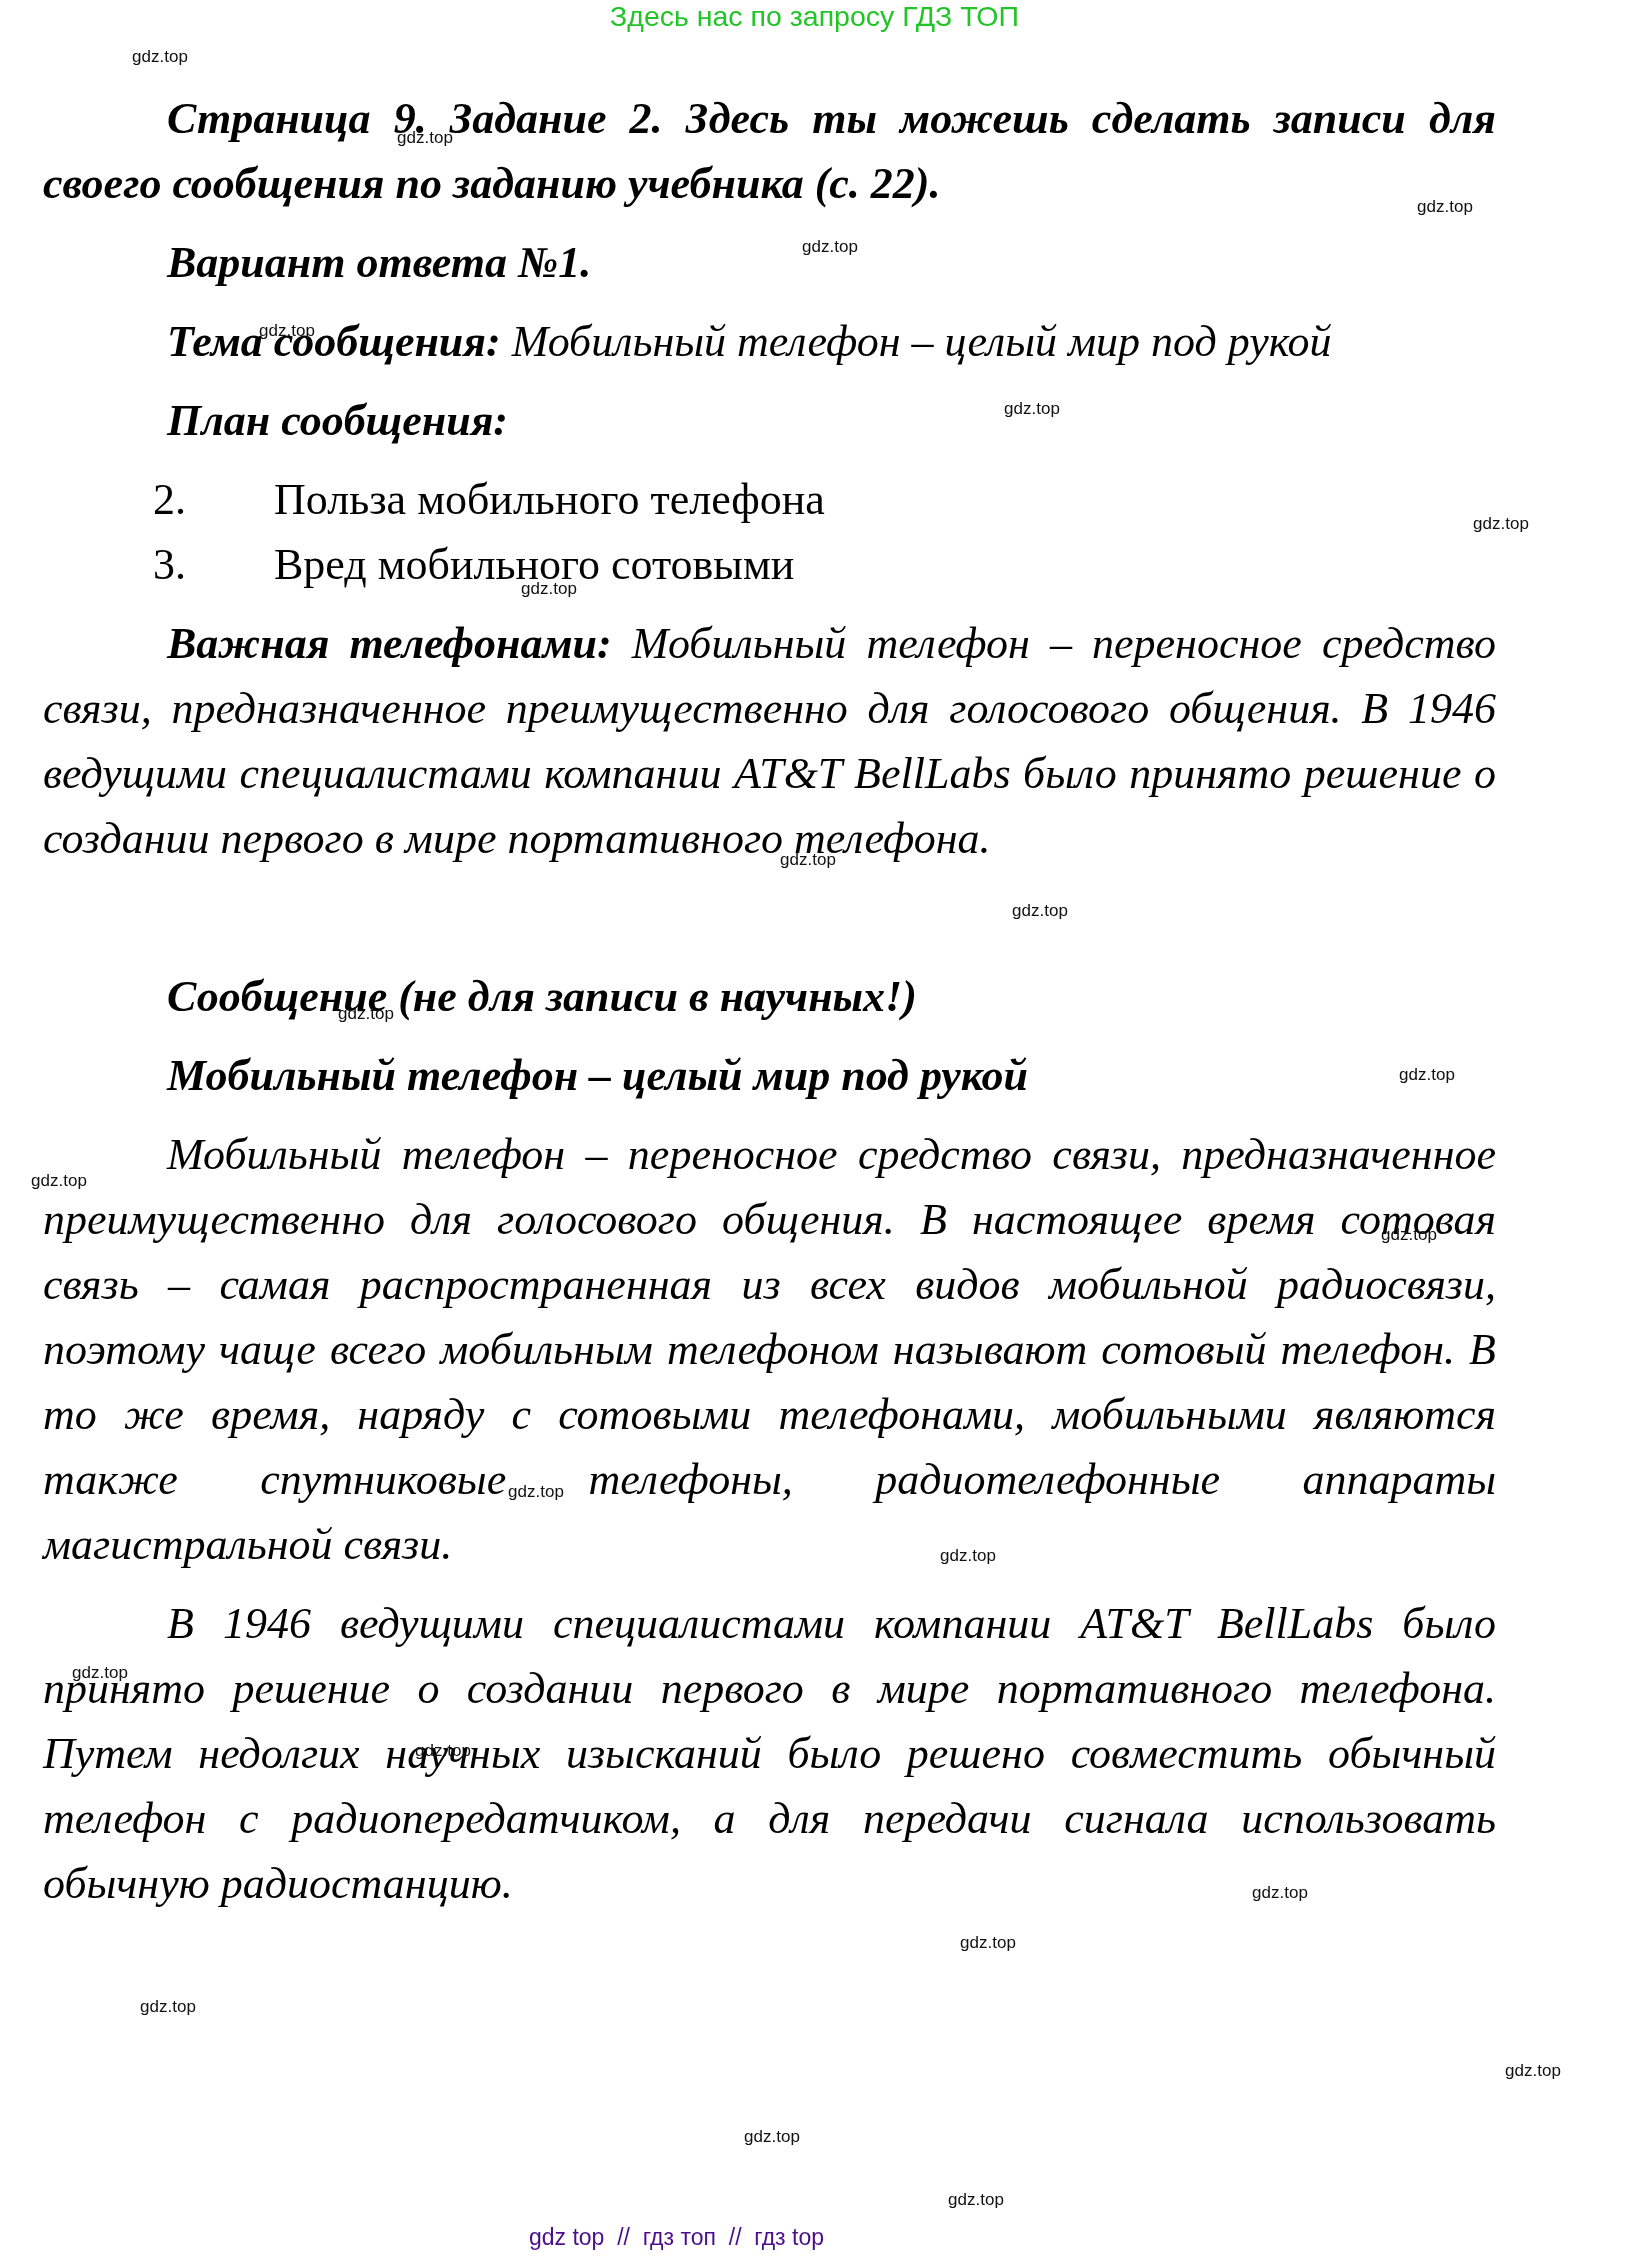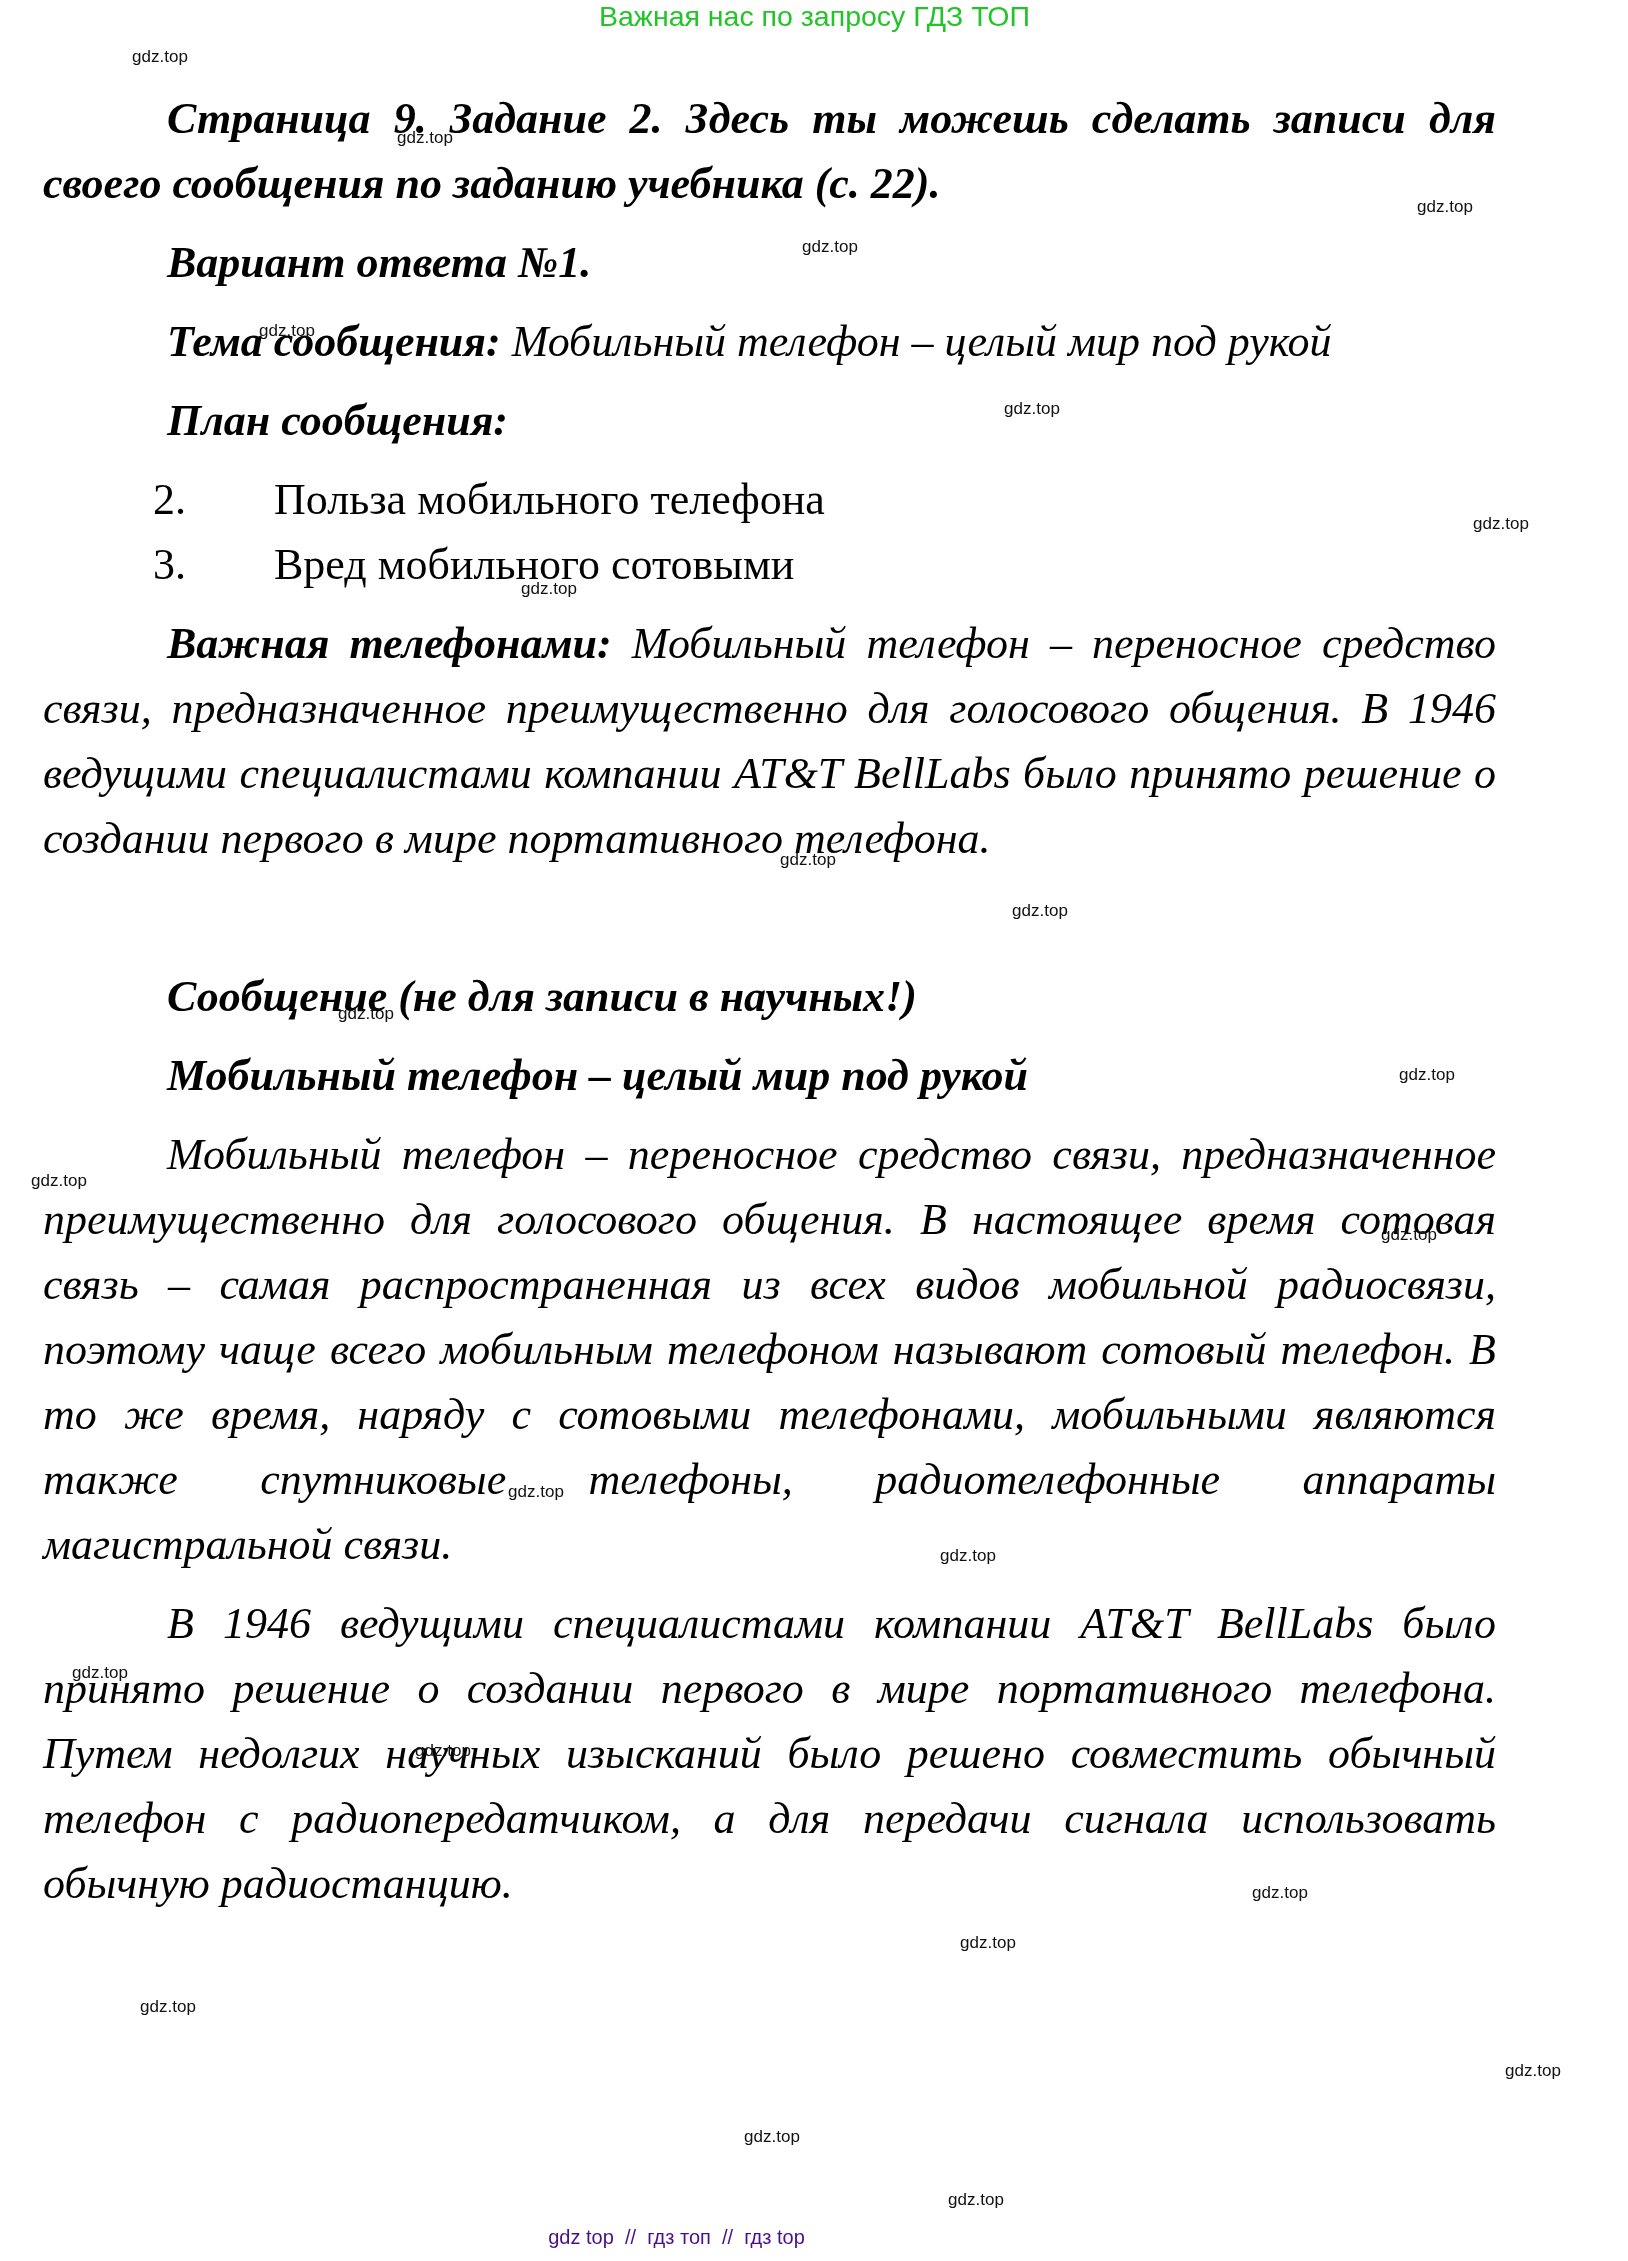--- a/index.html
+++ b/index.html
@@ -4,21 +4,21 @@
 <style>
   html, body { margin: 0; padding: 0; background: #ffffff; }
   body { width: 1629px; height: 2261px; position: relative; overflow: hidden; }
   .banner-top {
     position: absolute; left: 0; top: 0; width: 1629px; text-align: center;
     font-family: "Liberation Sans", sans-serif; font-size: 28.5px; line-height: 33px;
     color: #22c428;
   }
   .banner-bottom {
     position: absolute; left: 0; top: 2219px; width: 1353px; text-align: center;
-    font-family: "Liberation Sans", sans-serif; font-size: 20px; line-height: 37px;
+    font-family: "Liberation Sans", sans-serif; font-size: 23px; line-height: 37px;
     color: #4b0f8a; white-space: pre;
   }
   .doc {
     position: absolute; left: 29px; top: 72px; width: 1481px;
     font-family: "Liberation Serif", serif; font-size: 44px; line-height: 65px;
     color: #000;
   }
   .doc p { margin: 14px; text-align: justify; font-style: italic; }
   .indent { text-indent: 124px; }
   .ind-block { padding-left: 124px; }
@@ -27,21 +27,21 @@
   .plan-num { display: inline-block; width: 121px; }
   .gap { height: 65px; }
   .wm {
     position: absolute; font-family: "Liberation Sans", sans-serif; font-size: 17px;
     line-height: 25px; color: #111; white-space: nowrap; transform: translate(-50%, -50%);
   }
 </style>
 </head>
 <body>
 
-<div class="banner-top">Важная нас по запросу ГДЗ ТОП</div>
+<div class="banner-top">Здесь нас по запросу ГДЗ ТОП</div>
 
 <div class="doc">
   <p class="indent b">Страница 9. Задание 2. Здесь ты можешь сделать записи для своего сообщения по заданию учебника (с. 22).</p>
   <p class="ind-block b">Вариант ответа №1.</p>
   <p class="ind-block"><span class="b">Тема сообщения:</span><span> Мобильный телефон – целый мир под рукой</span></p>
   <p class="ind-block b">План сообщения:</p>
   <div class="plan-item"><span class="plan-num">2.</span><span>Польза мобильного телефона</span></div>
   <div class="plan-item"><span class="plan-num">3.</span><span>Вред мобильного сотовыми</span></div>
   <p class="indent"><span class="b">Важная телефонами:</span><span> Мобильный телефон – переносное средство связи, предназначенное преимущественно для голосового общения. В 1946 ведущими специалистами компании AT&amp;T BellLabs было принято решение о создании первого в мире портативного телефона.</span></p>
   <div class="gap"></div>

